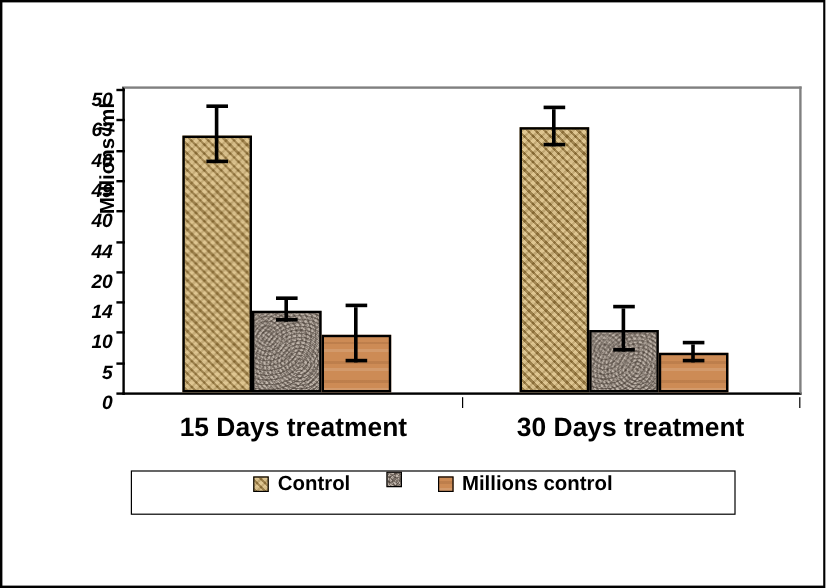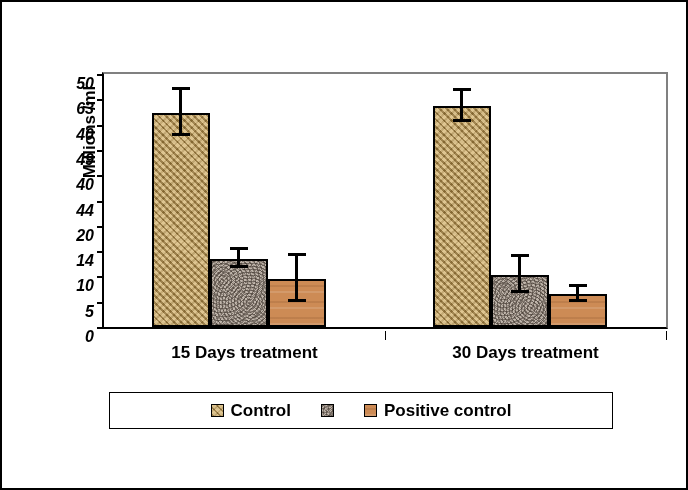--- a/index.html
+++ b/index.html
@@ -121,21 +121,21 @@
   .errcap {
     position: absolute;
     height: 0;
     border-top: 3px solid #000;
   }
 
   
   .catlabel {
     position: absolute;
     text-align: center;
-    font-size: 17px;
+    font-size: 22px;
     font-weight: bold;
     color: #000;
     white-space: nowrap;
   }
   .catsep {
     position: absolute;
     width: 0;
     border-left: 1px solid #000;
   }
 
@@ -143,21 +143,21 @@
   #legend {
     position: absolute;
     left: 107px;
     top: 390px;
     width: 504px;
     height: 37px;
     box-sizing: border-box;
     border: 1px solid #000;
     background: #ffffff;
     display: flex;
-    align-items: center;
+    align-items: flex-start;
     justify-content: center;
     gap: 30px;
   }
   .legend-item {
     display: flex;
     align-items: center;
     gap: 7px;
     white-space: nowrap;
   }
   .legend-swatch {
@@ -258,17 +258,17 @@
   <div id="legend">
       <div class="legend-item">
         <span class="legend-swatch tex-control"></span>
         <span class="legend-text">Control</span>
       </div>
       <div class="legend-item">
         <span class="legend-swatch tex-exp"></span>
       </div>
       <div class="legend-item">
         <span class="legend-swatch tex-pos"></span>
-        <span class="legend-text">Positive control</span>
+        <span class="legend-text">Millions control</span>
       </div>
     </div>
 
 </div>
 
 </body></html>

